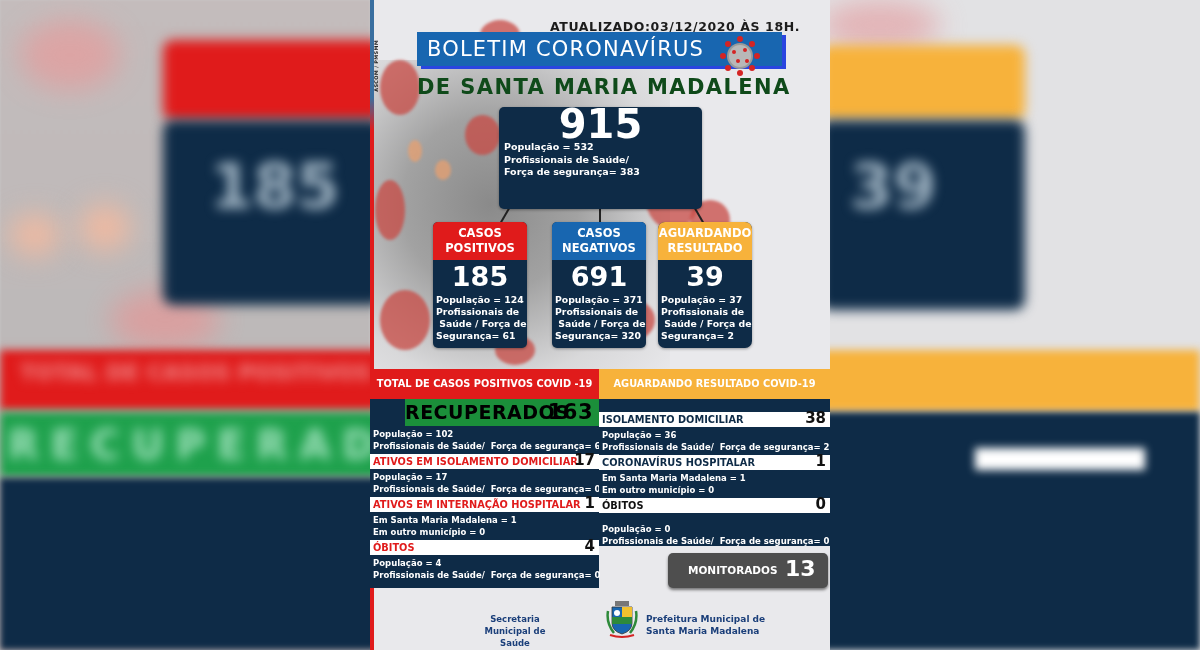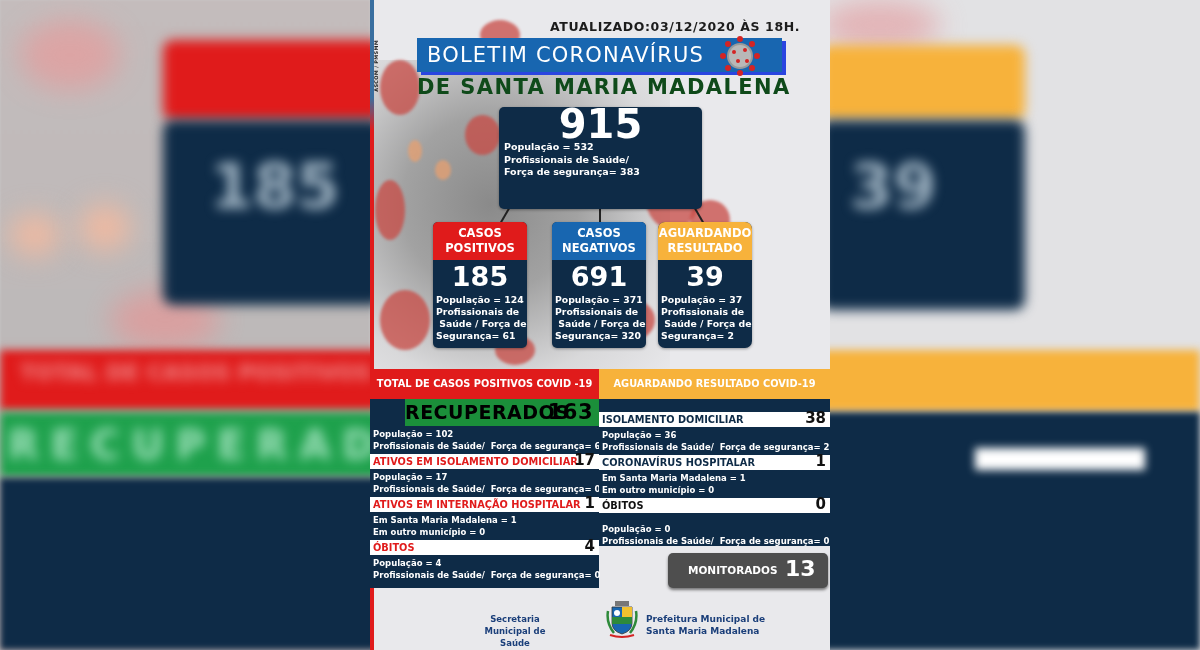--- a/index.html
+++ b/index.html
@@ -15,21 +15,21 @@
 
   
   .poster { position: absolute; left: 370px; top: 0; width: 460px; height: 650px; background: #e9e9ec; overflow: hidden; }
   .poster .virus-art { position: absolute; left: 0; top: 60px; width: 300px; height: 320px; background: radial-gradient(circle at 40% 45%, #8a8a8a 0%, #a2a2a2 35%, rgba(200,200,200,0.5) 70%, rgba(233,233,236,0) 100%); }
   .poster .spike { position: absolute; border-radius: 50%; background: #c84a44; opacity: .75; filter: blur(1.5px); }
   .poster .edge-strip { position: absolute; left: 0; top: 0; width: 4px; height: 650px; background: linear-gradient(180deg,#3a6fa0 0%, #3a6fa0 15%, #e01b1b 20%, #e01b1b 100%); }
   .ascom { position: absolute; left: 3px; top: 40px; writing-mode: vertical-rl; transform: rotate(180deg); font-size: 5px; color: #222; font-weight: bold; letter-spacing: .3px; }
 
   .updated { position: absolute; left: 180px; top: 19px; font-size: 12.5px; font-weight: bold; color: #1c1c1c; letter-spacing: .6px; font-family: "DejaVu Sans", sans-serif; }
 
-  .title-bar { position: absolute; left: 47px; top: 38px; width: 365px; height: 34px; background: #1866b0; box-shadow: 4px 3px 0 #2a45e0; padding-left: 8px; }
+  .title-bar { position: absolute; left: 47px; top: 32px; width: 365px; height: 34px; background: #1866b0; box-shadow: 4px 3px 0 #2a45e0; padding-left: 8px; }
   .title-bar .t { position: absolute; left: 10px; top: 5px; color: #fff; font-size: 21px; letter-spacing: 1.2px; font-family: "DejaVu Sans", sans-serif; }
   .virus-icon { position: absolute; left: 348px; top: 34px; width: 44px; height: 44px; }
 
   .subtitle { position: absolute; left: 47px; top: 75px; font-size: 21px; font-weight: bold; color: #0f4a1a; letter-spacing: 1.4px; }
 
   
   .card { position: absolute; border-radius: 5px; overflow: hidden; box-shadow: 0 1px 3px rgba(0,0,0,.35); background: #0e2b47; }
   .card .head { color: #fff; font-weight: bold; text-align: center; font-family: "DejaVu Sans", sans-serif; }
   .card .num { color: #fff; font-weight: 900; text-align: center; font-family: "DejaVu Sans", sans-serif; }
   .card .det { color: #fff; font-weight: bold; font-size: 9.5px; line-height: 12.5px; padding-left: 5px; }

